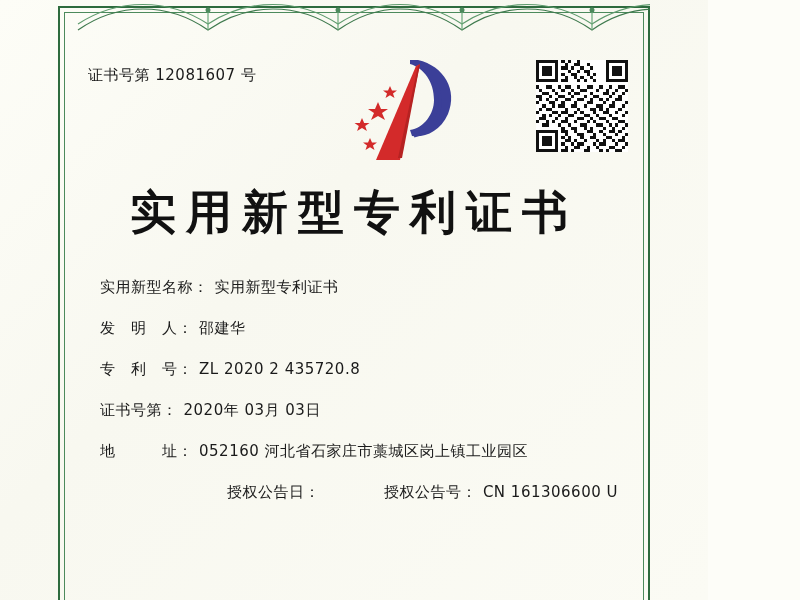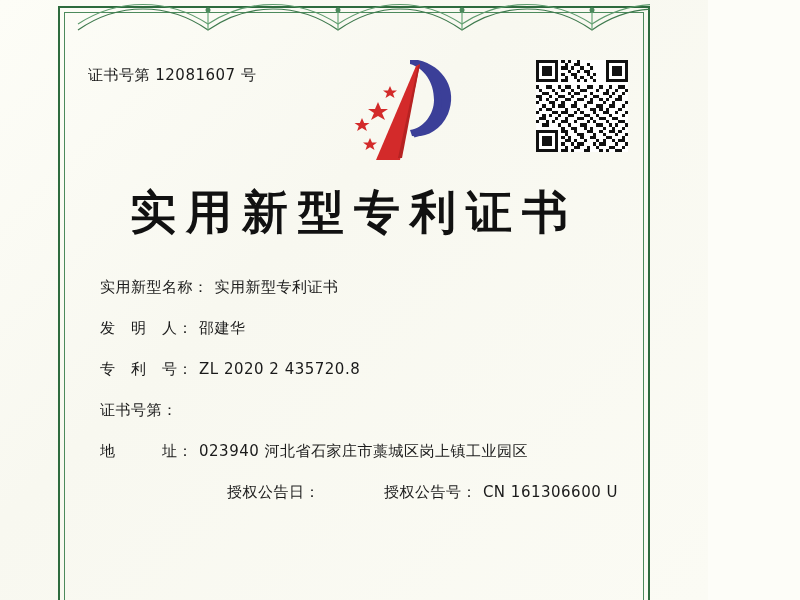--- a/index.html
+++ b/index.html
@@ -379,26 +379,27 @@
       <span class="field-value">邵建华</span>
     </div>
 
     <div class="field-row">
       <span class="field-label">专　利　号：</span>
       <span class="field-value">ZL 2020 2 435720.8</span>
     </div>
 
     <div class="field-row">
       <span class="field-label">证书号第：</span>
+      <span class="field-value">2020年 03月 03日</span>
     </div>
 
 
     <div class="field-row">
       <span class="field-label">地　　　址：</span>
-      <span class="field-value">023940 河北省石家庄市藁城区岗上镇工业园区</span>
+      <span class="field-value">052160 河北省石家庄市藁城区岗上镇工业园区</span>
     </div>
 
     <div class="field-row dual">
       <span class="field-label">授权公告日：</span>
       <span class="dual-second">
         <span class="field-label">授权公告号：</span>
         <span class="field-value">CN 161306600 U</span>
       </span>
     </div>
 

